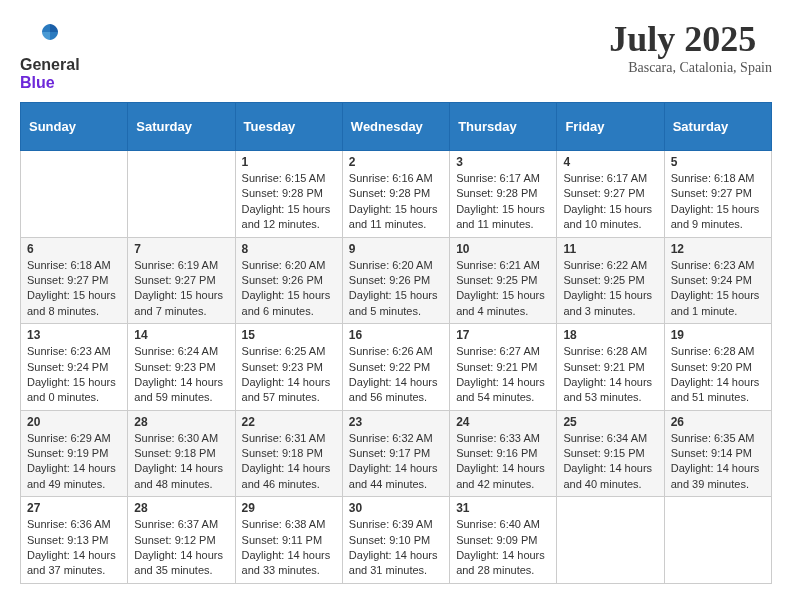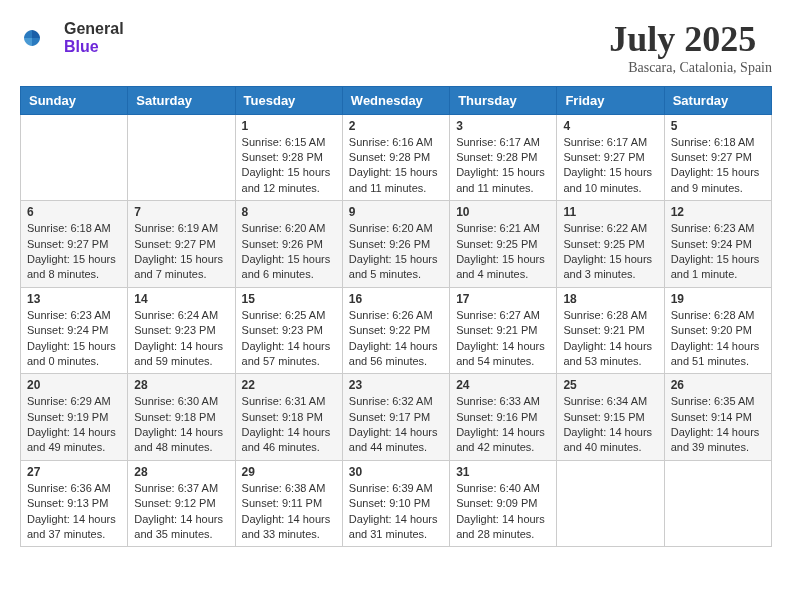--- a/index.html
+++ b/index.html
@@ -12,21 +12,22 @@
     }
     .header-area {
       display: flex;
       justify-content: space-between;
       align-items: flex-start;
       margin-bottom: 10px;
     }
     .logo {
       display: flex;
       align-items: center;
-      gap: 20px;
+      gap: 12px;
+      flex-direction: column;
     }
     .logo-icon {
       width: 24px;
       height: 24px;
     }
     .title-area {
       text-align: left;
       font-family: Liberation Serif, serif;
     }
     .month-title {
@@ -42,21 +43,21 @@
     }
     .calendar {
       width: 100%;
       border-collapse: collapse;
       border: 1px solid #ccc;
     }
     .calendar th {
       background-color: #2a7abf;
       color: white;
       text-align: left;
-      padding: 6px 8px;
+      padding: 16px 8px;
       font-size: 13px;
       font-weight: bold;
       border: 1px solid #1e6aaf;
     }
     .calendar td {
       vertical-align: top;
       border: 1px solid #ccc;
       padding: 4px 6px;
       width: 107px;
       min-height: 80px;

